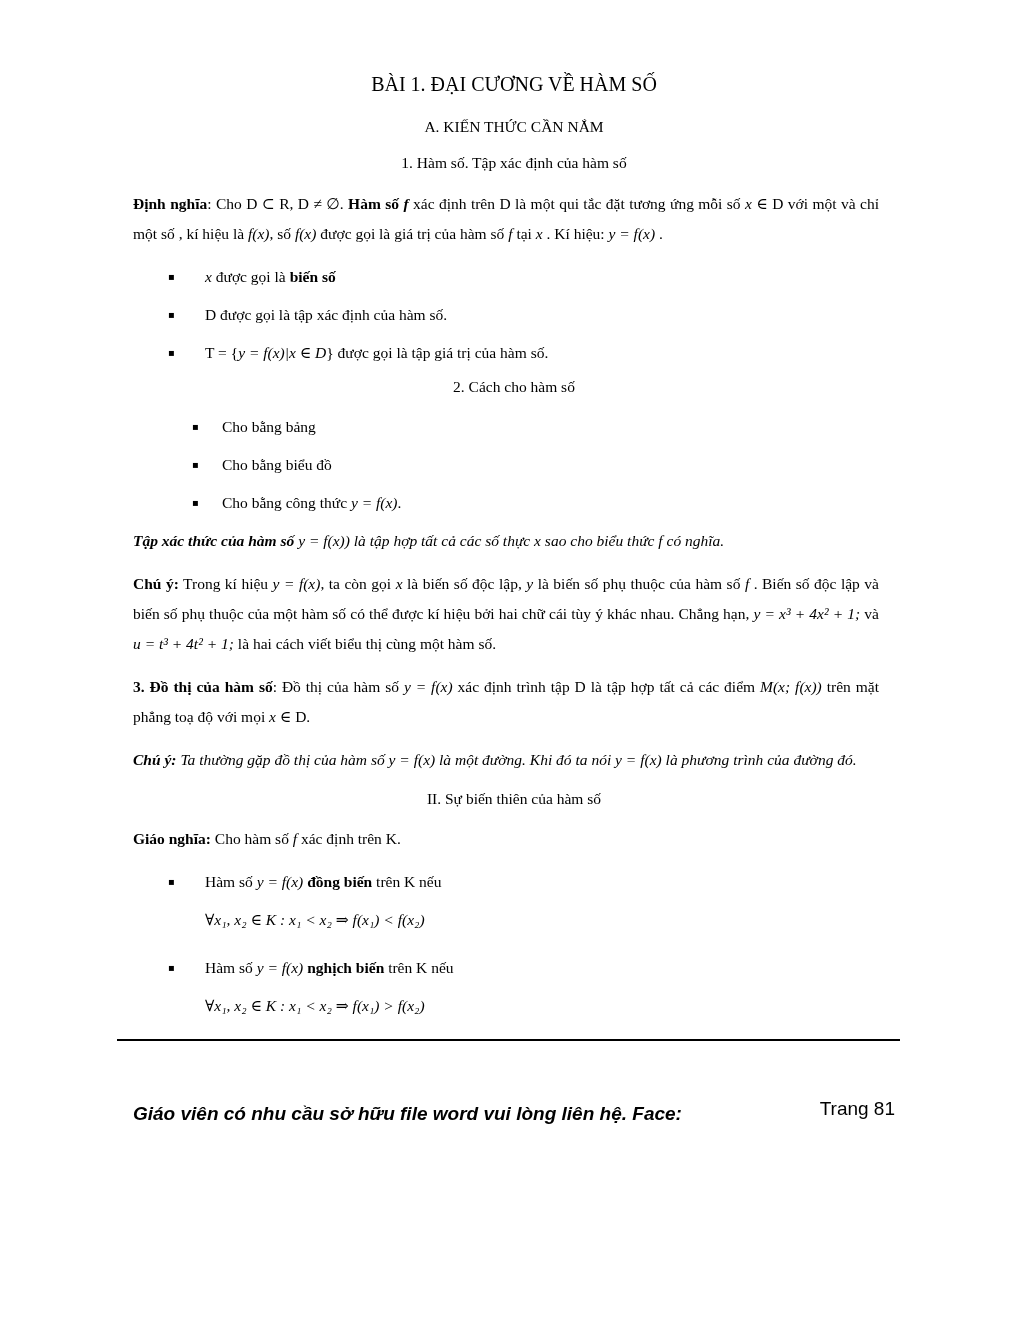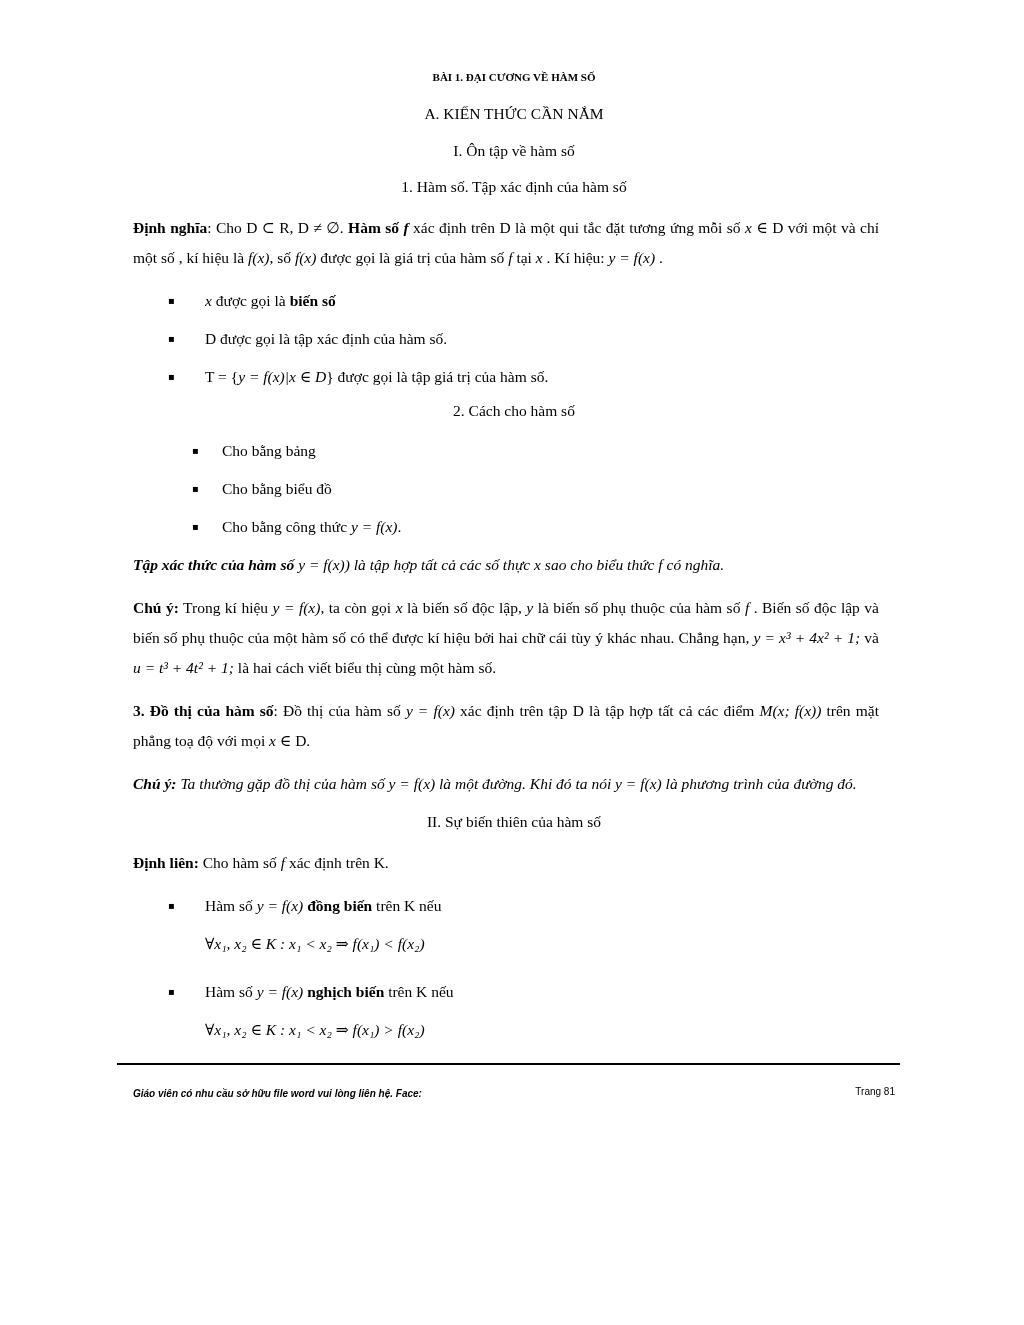--- a/index.html
+++ b/index.html
@@ -5,21 +5,21 @@
   html, body { margin: 0; padding: 0; }
   body {
     width: 1024px; height: 1325px;
     background: #ffffff; color: #000000;
     font-family: "Liberation Serif", "DejaVu Serif", serif;
     font-size: 15.5px;
     overflow: hidden;
   }
   .page { padding: 70px 129px 0 133px; box-sizing: border-box; }
   .doc-title {
-    text-align: center; font-weight: 700; font-size: 11px;
+    text-align: center; font-weight: 400; font-size: 20px;
     margin: 0 0 18px 0; line-height: 1.4;
   }
   .h { font-weight: 400; margin: 0 0 14px 0; line-height: 1.45; text-align: center; }
   .p { margin: 0 16px 13px 0; line-height: 1.93; text-align: justify; }
   .r-b  { font-weight: 700; }
   .r-i  { font-style: italic; }
   .r-bi { font-weight: 700; font-style: italic; }
   .r-m  { font-style: italic; }
   .list { margin: 2px 0 8px 0; }
   .list1 { padding-left: 35px; }
@@ -32,34 +32,33 @@
   .list2 .bullet { width: 30px; }
   .li-text { flex: 1; }
   .formula { margin: 2px 0 18px 72px; line-height: 1.93; }
   .footer-rule {
     border: none; border-top: 2px solid #000;
     width: 783px; margin: 10px 0 0 -16px;
   }
   .footer {
     display: flex; justify-content: space-between; align-items: flex-start;
     font-family: "Liberation Sans", "DejaVu Sans", sans-serif;
-    font-size: 10px; padding-top: 20px;
+    font-size: 19px; padding-top: 8px; margin-top: 48px;
   }
   .footer-left { font-weight: 700; font-style: italic; line-height: 1.75; }
   .footer-page { font-weight: 400; padding-top: 1px; }
 </style>
 </head>
 <body>
 
 <div class="page">
 
   <div class="doc-title">BÀI 1. ĐẠI CƯƠNG VỀ HÀM SỐ</div>
 
   <div class="h">A. KIẾN THỨC CẦN NẮM</div>
-  <div class="h">I. Ôn tập về hàm số</div>
   <div class="h">1. Hàm số. Tập xác định của hàm số</div>
 
   <div class="p"><span class="r-b">Định nghĩa</span><span>: Cho D ⊂ R, D ≠ ∅. </span><span class="r-b">Hàm số </span><span class="r-bi">f </span><span>xác định trên D là một qui tắc đặt tương ứng mỗi số </span><span class="r-m">x</span><span> ∈ D với một và chỉ một số , kí hiệu là </span><span class="r-m">f(x)</span><span>, số </span><span class="r-m">f(x)</span><span>  được gọi là giá trị của hàm số </span><span class="r-m">f</span><span> tại </span><span class="r-m">x</span><span> . Kí hiệu:  </span><span class="r-m">y = f(x)</span><span> .</span></div>
 
   <div class="list list1">
     <div class="li">
       <span class="bullet">▪</span>
       <span class="li-text"><span class="r-m">x</span><span> được gọi là  </span><span class="r-b">biến số</span></span>
     </div>
     <div class="li">
@@ -86,27 +85,27 @@
     <div class="li">
       <span class="bullet">▪</span>
       <span class="li-text"><span>Cho bằng công  thức  </span><span class="r-m">y = f(x)</span><span>.</span></span>
     </div>
   </div>
 
   <div class="p"><span class="r-bi">Tập xác thức của hàm số </span><span class="r-m"> y = f(x)</span><span class="r-i">) là tập hợp tất cả các số thực x sao cho biểu thức f có nghĩa.</span></div>
 
   <div class="p"><span class="r-b">Chú ý:</span><span> Trong kí hiệu </span><span class="r-m">y = f(x)</span><span>, ta còn gọi </span><span class="r-m">x</span><span> là biến số độc lập, </span><span class="r-m">y</span><span> là biến số phụ thuộc của hàm số </span><span class="r-m">f</span><span> . Biến số độc lập và biến số phụ thuộc của một hàm số có thể được kí hiệu bởi hai chữ cái tùy ý khác nhau. Chẳng hạn, </span><span class="r-m">y = x³ + 4x² + 1;</span><span> và </span><span class="r-m">u = t³ + 4t² + 1;</span><span> là hai cách viết biểu thị cùng một hàm số.</span></div>
 
-  <div class="p"><span class="r-b">3.  Đồ thị của hàm số</span><span>: Đồ thị của hàm số </span><span class="r-m"> y = f(x)</span><span> xác định trên tập D là tập hợp tất cả các điểm </span><span class="r-m">M(x; f(x))</span><span> trên mặt phẳng toạ độ với mọi </span><span class="r-m">x</span><span> ∈ D.</span></div>
+  <div class="p"><span class="r-b">3.  Đồ thị của hàm số</span><span>: Đồ thị của hàm số </span><span class="r-m"> y = f(x)</span><span> xác định trình tập D là tập hợp tất cả các điểm </span><span class="r-m">M(x; f(x))</span><span> trên mặt phẳng toạ độ với mọi </span><span class="r-m">x</span><span> ∈ D.</span></div>
 
   <div class="p"><span class="r-bi">Chú ý:</span><span class="r-i"> Ta thường gặp đồ thị của hàm số </span><span class="r-m"> y = f(x)</span><span class="r-i"> là một đường. Khi đó ta nói </span><span class="r-m"> y = f(x)</span><span class="r-i"> là phương trình của đường đó.</span></div>
 
   <div class="h">II. Sự biến thiên của hàm số</div>
 
-  <div class="p"><span class="r-b">Định liên:</span><span> Cho hàm số </span><span class="r-m">f</span><span> xác định trên K.</span></div>
+  <div class="p"><span class="r-b">Giáo nghĩa:</span><span> Cho hàm số </span><span class="r-m">f</span><span> xác định trên K.</span></div>
 
   <div class="list list1">
     <div class="li">
       <span class="bullet">▪</span>
       <span class="li-text"><span>Hàm số </span><span class="r-m"> y = f(x)</span><span> </span><span class="r-b">đồng biến</span><span>  trên K nếu</span></span>
     </div>
   </div>
   <div class="formula"><span class="r-m">∀x₁, x₂ ∈ K : x₁ &lt; x₂ ⇒ f(x₁) &lt; f(x₂)</span></div>
 
   <div class="list list1">

